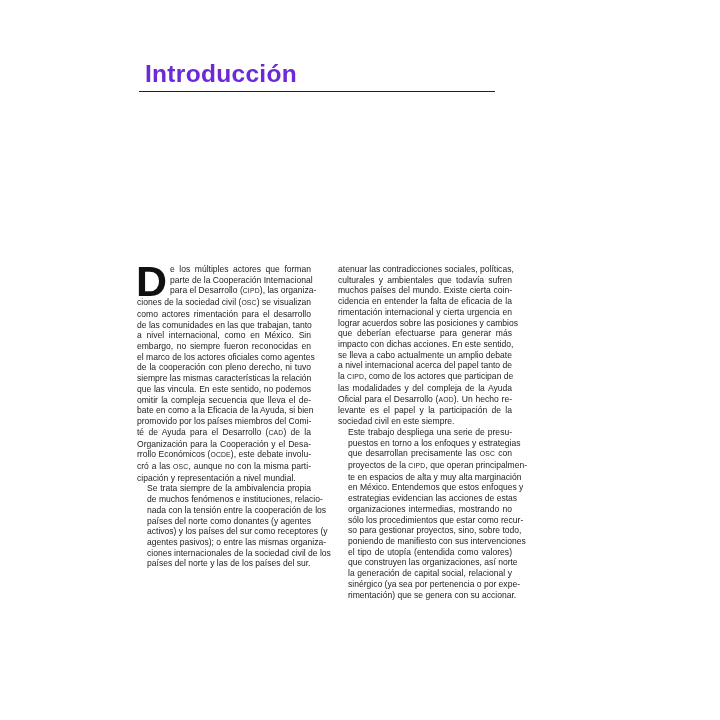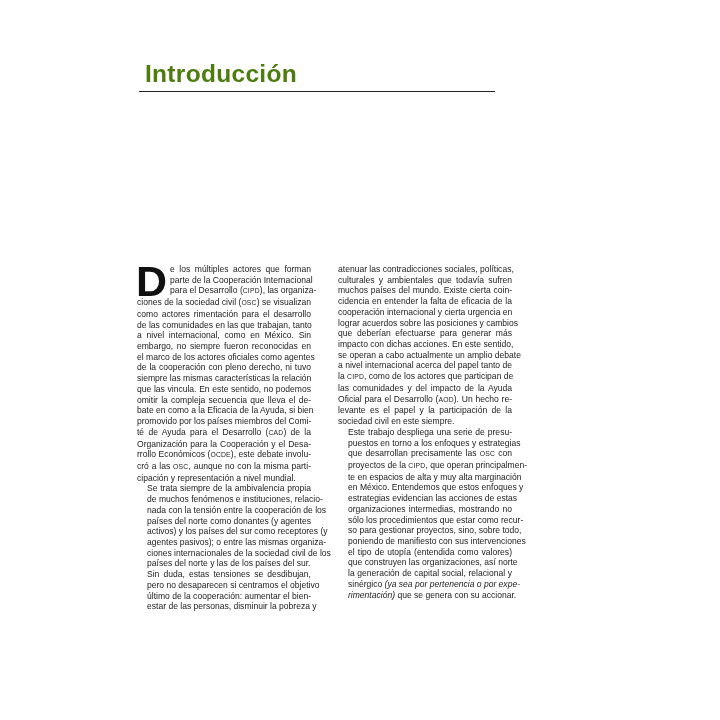--- a/index.html
+++ b/index.html
@@ -1,31 +1,31 @@
 <!DOCTYPE html>
 <html><head>
   <meta charset="utf-8">
   <style>
     html, body { margin: 0; padding: 0; background: #ffffff; }
     body { width: 720px; height: 720px; position: relative; overflow: hidden;
            font-family: "Liberation Sans", "DejaVu Sans", sans-serif; color: #222; }
     .title { position: absolute; left: 145px; top: 62px; font-size: 24.5px; font-weight: bold;
-             letter-spacing: 0.3px; color: #4d7c0f; margin: 0; line-height: 1; }
+             letter-spacing: 0.3px; color: #6d28d9; margin: 0; line-height: 1; }
     .rule { position: absolute; left: 139px; top: 91px; width: 356px; height: 0;
             border-top: 1.3px solid #222; }
     .col { position: absolute; top: 264px; width: 174px; font-size: 8.55px; line-height: 10.72px;
            text-align: justify; hyphens: manual; }
     .col-left { left: 137px; }
     .col-right { left: 338px; }
     .col p { margin: 0; text-indent: 10px; }
     .col p.first { text-indent: 0; }
     .dropcap { float: left; font-size: 43px; line-height: 33px; font-weight: bold; font-family: "Liberation Sans", sans-serif;
                margin: 1px 3px 0 -1px; color: #111; height: 32px; }
     .sc { font-size: 6.8px; letter-spacing: 0.2px; }
-    .it { font-style: italic; }
+    .it { }
     .line { display: block; text-align: justify; text-align-last: justify; white-space: nowrap; }
     .line.last { text-align-last: left; }
   </style>
 </head>
 <body>
 
 <h1 class="title">Introducción</h1>
 <div class="rule"></div>
 
 <div class="col col-left">
@@ -55,42 +55,36 @@
   <p>
     <span class="line" style="text-indent:10px">Se trata siempre de la ambivalencia propia</span>
     <span class="line">de muchos fenómenos e instituciones, relacio-</span>
     <span class="line">nada con la tensión entre la cooperación de los</span>
     <span class="line">países del norte como donantes (y agentes</span>
     <span class="line">activos) y los países del sur como receptores (y</span>
     <span class="line">agentes pasivos); o entre las mismas organiza-</span>
     <span class="line">ciones internacionales de la sociedad civil de los</span>
     <span class="line last">países del norte y las de los países del sur.</span>
   </p>
-  <p>
-    <span class="line" style="text-indent:10px">Sin duda, estas tensiones se desdibujan,</span>
-    <span class="line">pero no desaparecen si centramos el objetivo</span>
-    <span class="line">último de la cooperación: aumentar el bien-</span>
-    <span class="line">estar de las personas, disminuir la pobreza y</span>
-  </p>
 </div>
 
 <div class="col col-right">
   <p class="first">
     <span class="line">atenuar las contradicciones sociales, políticas,</span>
     <span class="line">culturales y ambientales que todavía sufren</span>
     <span class="line">muchos países del mundo. Existe cierta coin-</span>
     <span class="line">cidencia en entender la falta de eficacia de la</span>
-    <span class="line">cooperación internacional y cierta urgencia en</span>
+    <span class="line">rimentación internacional y cierta urgencia en</span>
     <span class="line">lograr acuerdos sobre las posiciones y cambios</span>
     <span class="line">que deberían efectuarse para generar más</span>
     <span class="line">impacto con dichas acciones. En este sentido,</span>
-    <span class="line">se operan a cabo actualmente un amplio debate</span>
+    <span class="line">se lleva a cabo actualmente un amplio debate</span>
     <span class="line">a nivel internacional acerca del papel tanto de</span>
     <span class="line">la <span class="sc">CIPD</span>, como de los actores que participan de</span>
-    <span class="line">las comunidades y del impacto de la Ayuda</span>
+    <span class="line">las modalidades y del compleja de la Ayuda</span>
     <span class="line">Oficial para el Desarrollo (<span class="sc">AOD</span>). Un hecho re-</span>
     <span class="line">levante es el papel y la participación de la</span>
     <span class="line last">sociedad civil en este siempre.</span>
   </p>
   <p>
     <span class="line" style="text-indent:10px">Este trabajo despliega una serie de presu-</span>
     <span class="line">puestos en torno a los enfoques y estrategias</span>
     <span class="line">que desarrollan precisamente las <span class="sc">OSC</span> con</span>
     <span class="line">proyectos de la <span class="sc">CIPD</span>, que operan principalmen-</span>
     <span class="line">te en espacios de alta y muy alta marginación</span>

